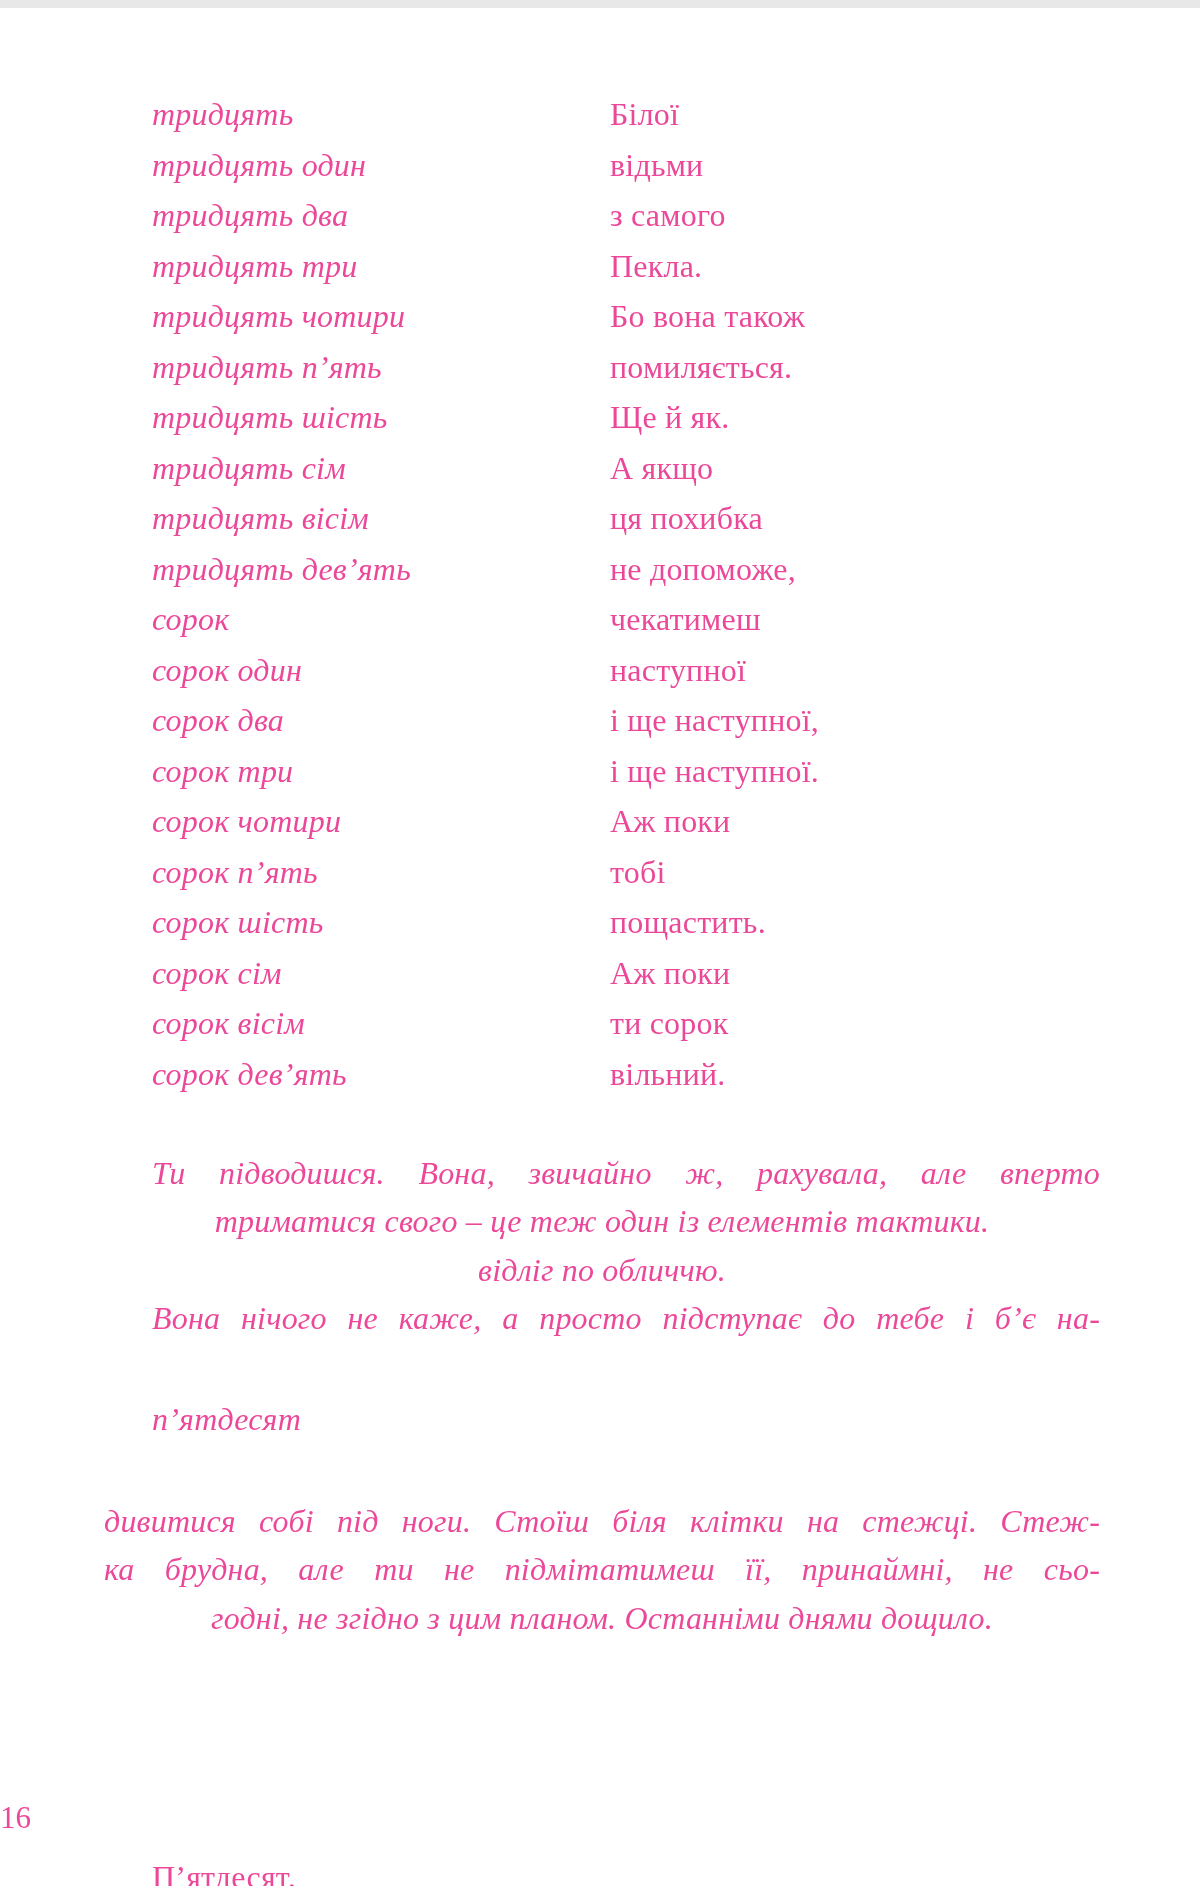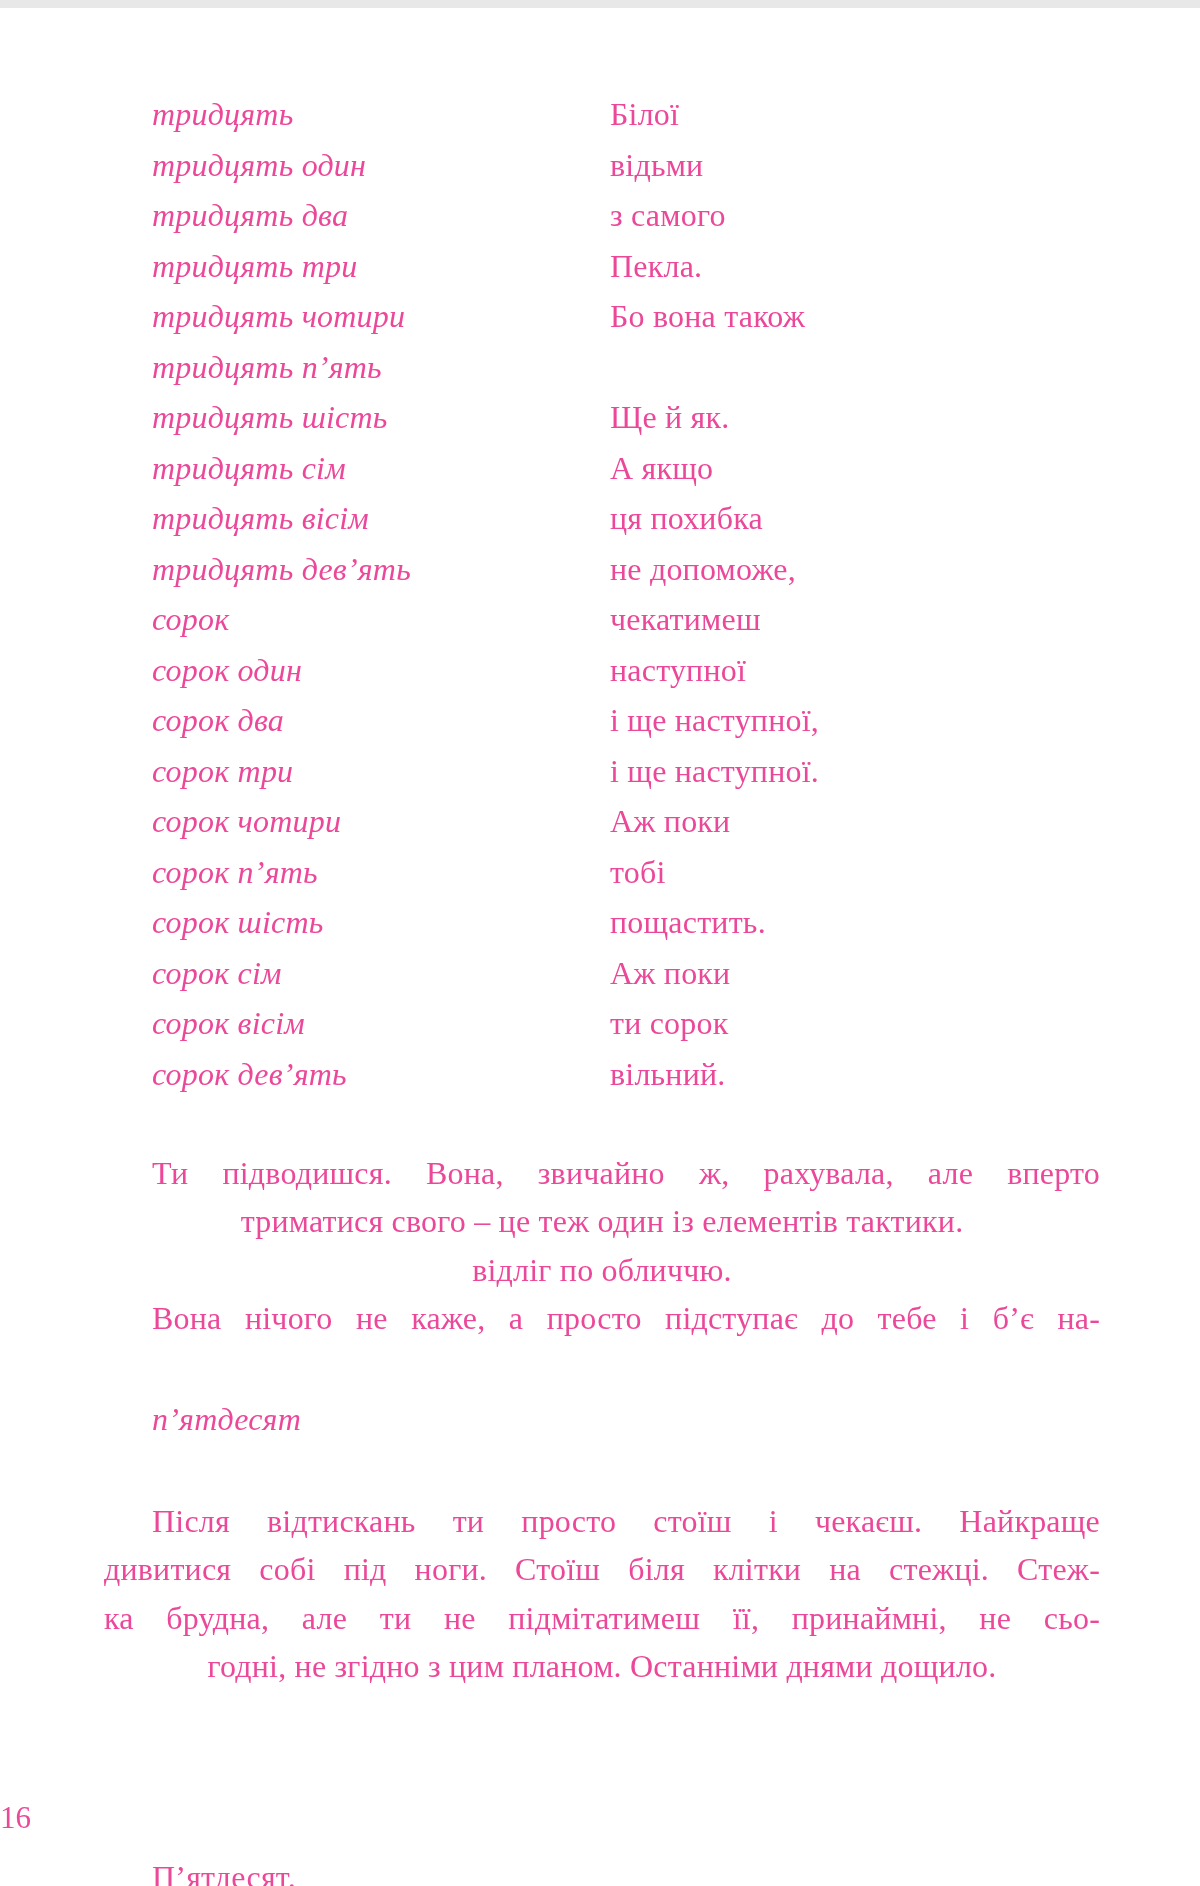--- a/index.html
+++ b/index.html
@@ -31,20 +31,21 @@
   }
   .count-text { white-space: nowrap; }
   
   .body-block {
     position: absolute;
     left: 104px;
     width: 996px;
     font-size: 32px;
     line-height: 48.3px;
     letter-spacing: 0.2px;
+    font-style: italic;
   }
   .block-a { top: 1141px; }
   .block-b { top: 1489px; }
   .bodyline { white-space: nowrap; text-align: center; }
   .bodyline.just {
     white-space: normal;
     text-align: justify;
     text-align-last: justify;
   }
   .bodyline.indent { text-indent: 48px; }
@@ -93,20 +94,21 @@
       <div class="count-row">
         <span class="count-word">тридцять три</span>
         <span class="count-text">Пекла.</span>
       </div>
       <div class="count-row">
         <span class="count-word">тридцять чотири</span>
         <span class="count-text">Бо вона також</span>
       </div>
       <div class="count-row">
         <span class="count-word">тридцять п’ять</span>
+        <span class="count-text">помиляється.</span>
       </div>
       <div class="count-row">
         <span class="count-word">тридцять шість</span>
         <span class="count-text">Ще й як.</span>
       </div>
       <div class="count-row">
         <span class="count-word">тридцять сім</span>
         <span class="count-text">А якщо</span>
       </div>
       <div class="count-row">
@@ -165,21 +167,20 @@
       <div class="bodyline">відліг по обличчю.</div>
       <div class="bodyline indent just">Вона нічого не каже, а просто підступає до тебе і б’є на-</div>
     </div>
 
   <div class="fifty-row">
     <span class="fifty-count">п’ятдесят</span>
     <span class="fifty-text">П’ятдесят.</span>
   </div>
 
   <div class="body-block block-b">
-      <div class="bodyline indent just">Після відтискань ти просто стоїш і чекаєш. Найкраще</div>
       <div class="bodyline just">дивитися собі під ноги. Стоїш біля клітки на стежці. Стеж-</div>
       <div class="bodyline just">ка брудна, але ти не підмітатимеш її, принаймні, не сьо-</div>
       <div class="bodyline">годні, не згідно з цим планом. Останніми днями дощило.</div>
     </div>
 
   <div class="page-number">16</div>
 
 </div>
 
 </body></html>

